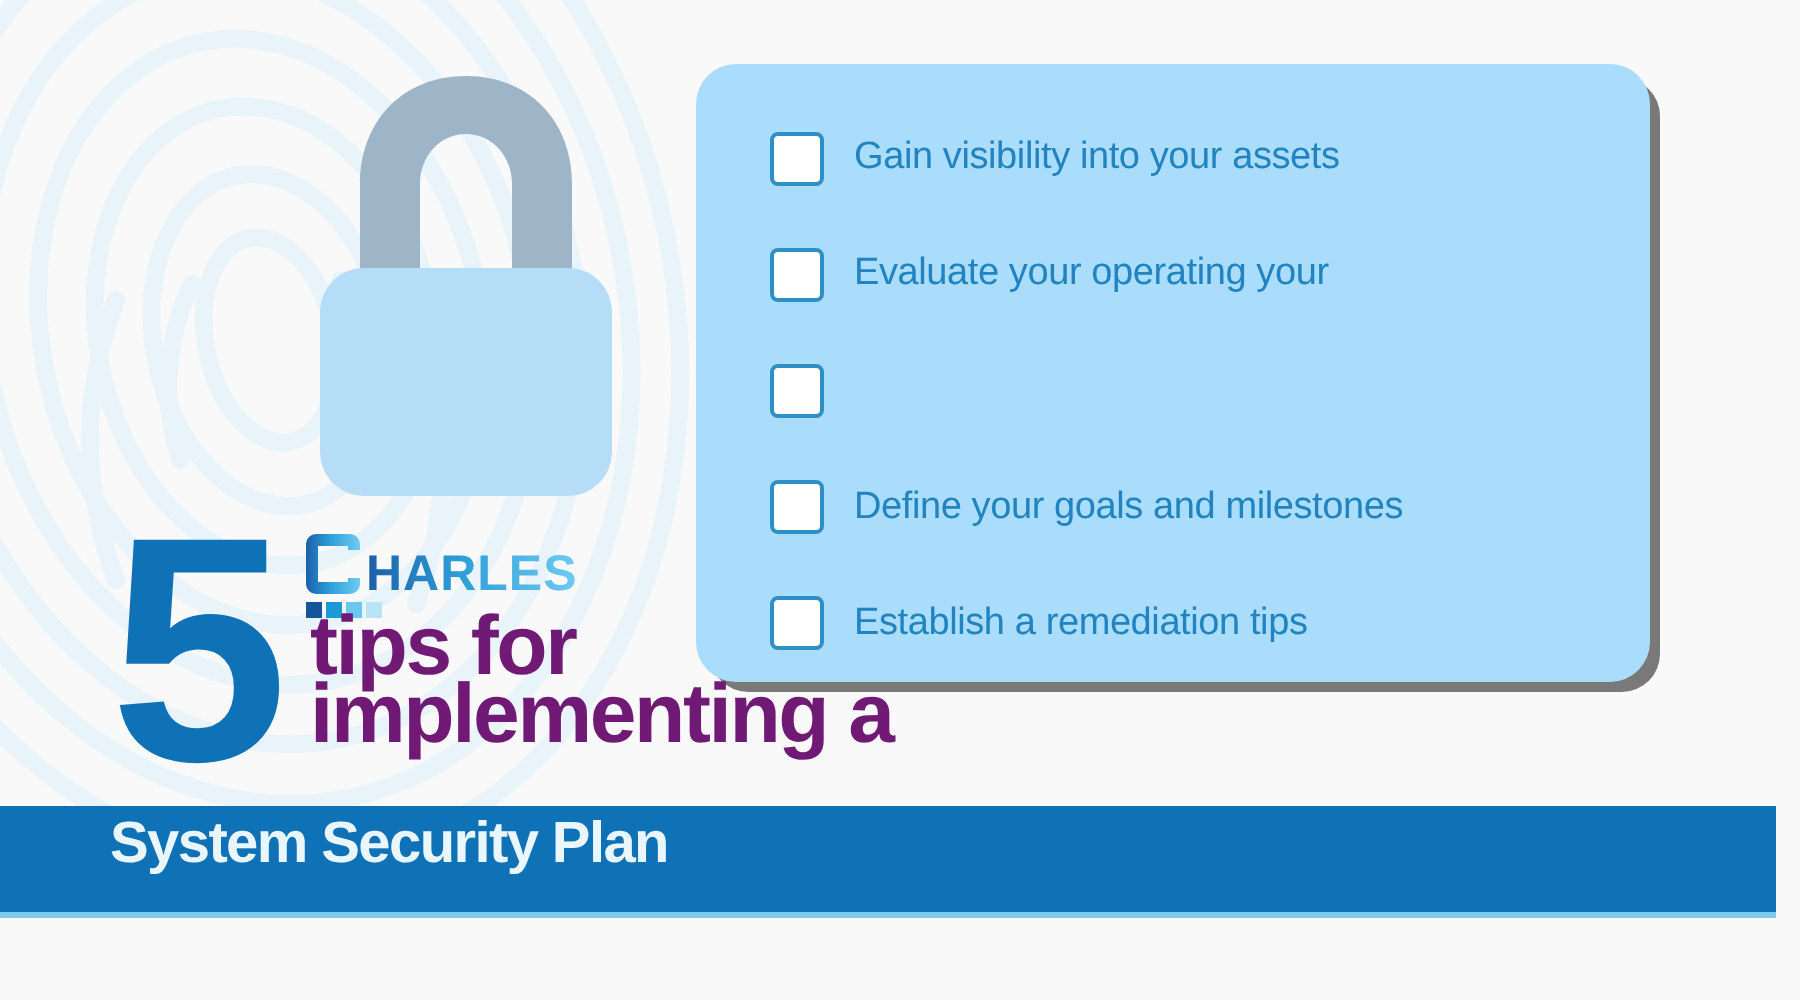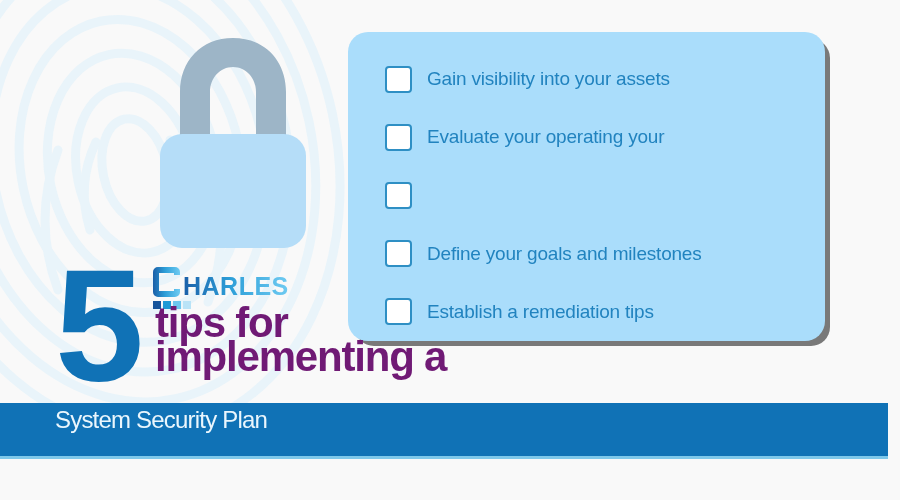--- a/index.html
+++ b/index.html
@@ -71,21 +71,21 @@
   #tips-line2 { top:336px; }
 
   
   #bottom-banner {
     position:absolute; left:0; top:403px;
     width:888px; height:53px;
     background:#1072b6;
   }
   #banner-title {
     position:absolute; left:55px; top:408px;
-    font-size:24px; font-weight:normal;
+    font-size:29px; font-weight:bold;
     color:#eaf6fd; letter-spacing:-0.8px;
     line-height:1;
   }
   #banner-underline {
     position:absolute; left:0; top:456px;
     width:888px; height:3px;
     background:#7ec8ea;
   }
 </style>
 </head>

